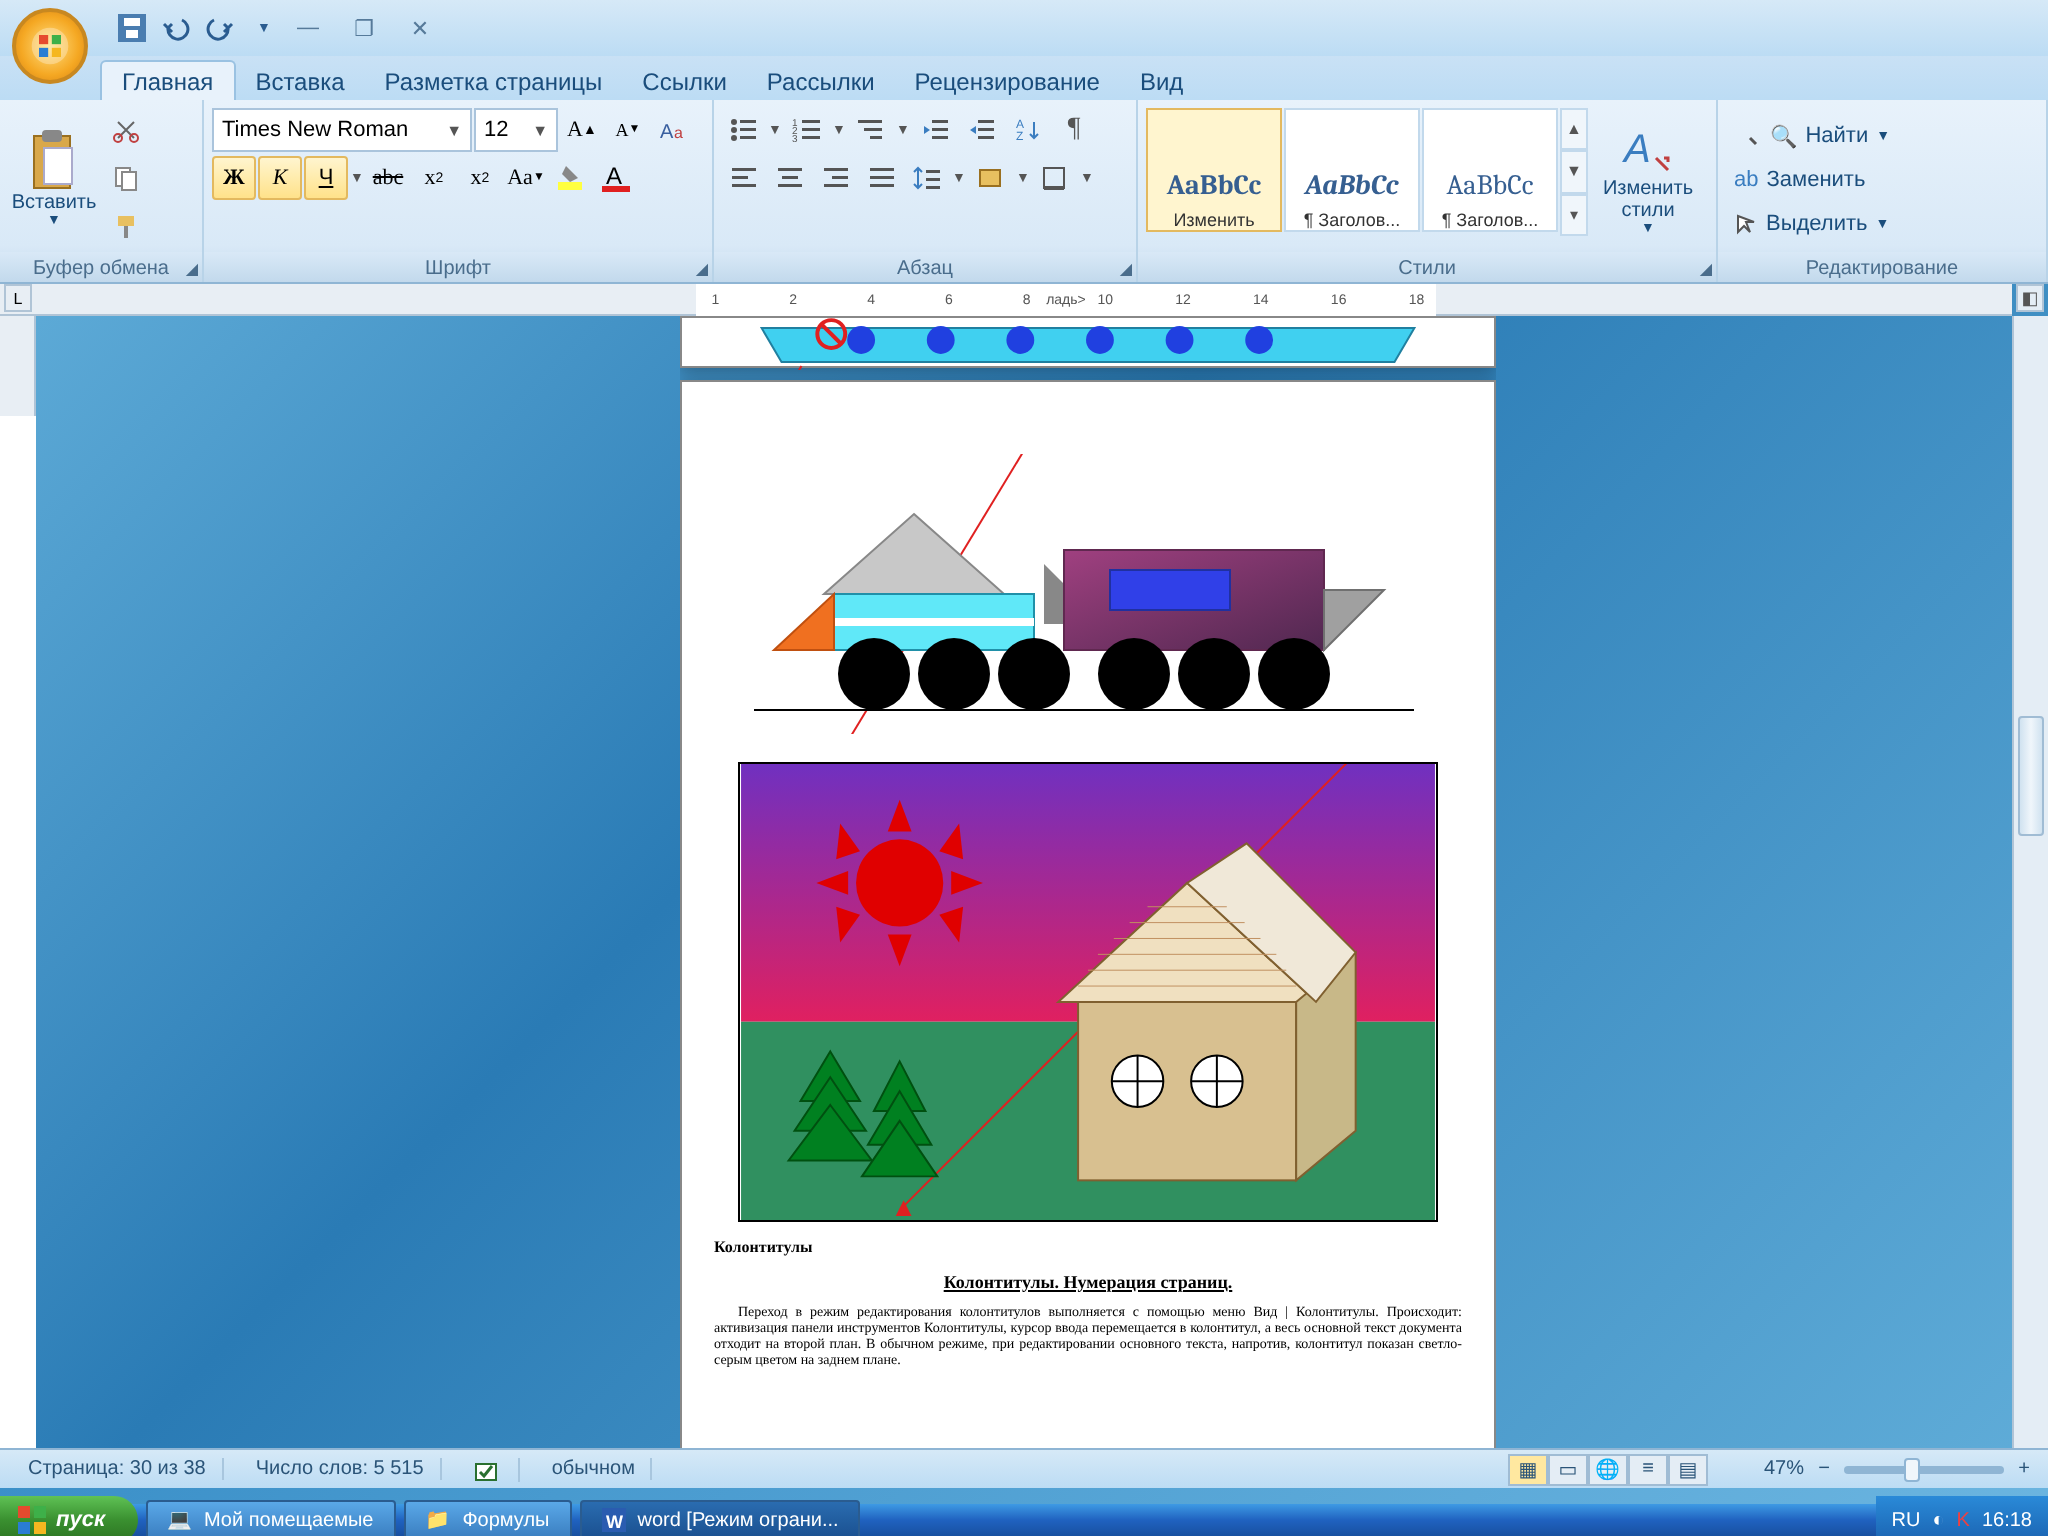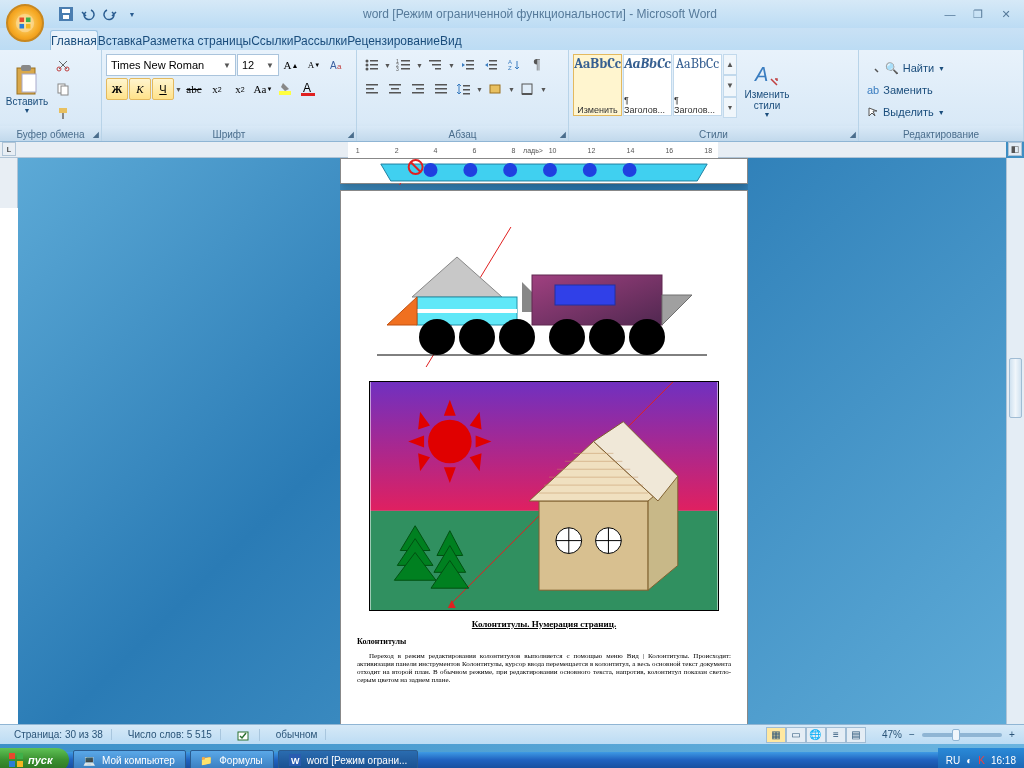--- a/index.html
+++ b/index.html
@@ -6,61 +6,61 @@
 html,body { width:1024px; height:768px; overflow:hidden; background:linear-gradient(135deg,#6bb5e0 0%,#3a8fc8 40%,#6bb5e0 100%); }
 .title-bar { height:28px; background:linear-gradient(#d6e9f7,#bcdcf4); display:flex; align-items:center; padding:0 6px; font-size:12px; }
 .office-button { width:38px; height:38px; border-radius:50%; background:radial-gradient(#ffe083,#f5a823 60%,#d47f11); position:absolute; left:6px; top:4px; z-index:10; border:2px solid #c88820; display:flex; align-items:center; justify-content:center; }
 .office-button svg { width:22px; height:22px; }
 .qat { margin-left:50px; display:flex; gap:2px; align-items:center; height:100%; }
 .qat-btn { width:20px; height:20px; display:flex; align-items:center; justify-content:center; border-radius:2px; }
 .title-text { flex:1; text-align:center; color:#567a9a; font-size:12px; }
 .win-buttons { display:flex; gap:4px; }
 .win-btn { width:24px; height:16px; display:flex; align-items:center; justify-content:center; color:#567a9a; font-size:11px; border-radius:2px; }
 .ribbon-tabs { height:22px; background:linear-gradient(#c9e1f5,#bcdcf4); display:flex; align-items:flex-end; padding-left:50px; font-size:12px; }
-.tab { padding:3px 0 2px; color:#1a4d7c; cursor:pointer; border-top-left-radius:3px; border-top-right-radius:3px; }
+.tab { padding:3px 10px 2px; color:#1a4d7c; cursor:pointer; border-top-left-radius:3px; border-top-right-radius:3px; }
 .tab.active { background:#e8f2fb; border:1px solid #9ac2e2; border-bottom:none; }
 .ribbon { height:92px; background:linear-gradient(#e8f2fb,#d9e9f7 80%,#c2d9ec); display:flex; border-bottom:1px solid #8fb5d4; }
 .group { border-right:1px solid #b8d3e8; display:flex; flex-direction:column; padding:2px 4px 0; position:relative; }
 .group-label { font-size:10px; color:#4a6d8c; text-align:center; padding:2px 0 1px; background:linear-gradient(#d9e9f7,#c2d9ec); margin:auto -4px 0; height:15px; display:flex; align-items:center; justify-content:center; position:relative; }
 .group-label .launcher { position:absolute; right:2px; font-size:8px; color:#4a6d8c; }
 .group-body { flex:1; display:flex; align-items:flex-start; gap:2px; padding-top:2px; }
 .big-btn { display:flex; flex-direction:column; align-items:center; justify-content:center; width:46px; height:70px; font-size:10px; color:#1a4d7c; border-radius:3px; padding:2px; text-align:center; }
 .small-btn { width:22px; height:22px; display:flex; align-items:center; justify-content:center; border-radius:2px; font-size:11px; }
 .col { display:flex; flex-direction:column; gap:2px; }
 .row { display:flex; gap:1px; align-items:center; }
 .combo { height:22px; background:white; border:1px solid #aac4dc; display:flex; align-items:center; padding:0 4px; font-size:11px; }
 .combo .arrow { margin-left:auto; font-size:8px; color:#555; }
 .font-combo { width:130px;align-items:center; } .size-combo { width:42px; }
 .btn-hi { background:linear-gradient(#fff5cf,#ffe28a); border:1px solid #e3b95f; }
 .btn-bold { font-weight:bold; font-family:"Times New Roman"; }
 .btn-italic { font-style:italic; font-family:"Times New Roman"; }
 .btn-u { text-decoration:underline; font-family:"Times New Roman"; }
 .styles-gallery { display:flex; gap:1px; height:64px; }
-.style-item { width:49px; height:62px; background:white; border:1px solid #c2d9ec; display:flex; flex-direction:column; align-items:center; justify-content:space-between; font-size:9px; color:#333; }
+.style-item { width:68px; height:62px; background:white; border:1px solid #c2d9ec; display:flex; flex-direction:column; align-items:center; justify-content:flex-end; font-size:9px; color:#333; }
 .style-item.sel { border:1px solid #e3b95f; background:#fff5cf; }
 .style-preview { font-size:14px; color:#365f91; font-family:"Cambria",serif; margin-bottom:4px; }
 .style-scroll { width:14px; display:flex; flex-direction:column; }
 .style-scroll div { flex:1; border:1px solid #c2d9ec; background:#f0f6fb; display:flex; align-items:center; justify-content:center; font-size:8px; color:#555; }
 .edit-item { display:flex; align-items:center; gap:4px; font-size:11px; color:#1a4d7c; height:20px; padding:0 4px; border-radius:2px; }
 .workspace { position:absolute; top:142px; left:0; right:0; bottom:44px; background:linear-gradient(135deg,#5facd8 0%,#2a7bb5 40%,#5facd8 100%); }
 .vruler { position:absolute; left:0; top:16px; bottom:0; width:18px; background:#e8eef4; border-right:1px solid #b0c4d6; }
 .hruler { position:absolute; left:0; right:18px; top:0; height:16px; background:#e8eef4; border-bottom:1px solid #b0c4d6; }
 .ruler-white { position:absolute; left:348px; right:288px; top:0; height:16px; background:white; font-size:7px; color:#555; display:flex; align-items:center; }
 .vruler-white { position:absolute; left:0; width:18px; top:50px; bottom:0; background:white; }
 .doc-area { position:absolute; left:340px; top:16px; width:408px; bottom:0; overflow:hidden; }
 .page { width:100%; background:white; border:1px solid #888; box-shadow:0 2px 8px rgba(0,0,0,0.3); margin-bottom:6px; position:relative; }
 .page1 { height:26px; }
 .page2 { height:560px; padding:16px; }
 .scroll-v { position:absolute; right:0; top:16px; bottom:0; width:18px; background:#e4edf5; border-left:1px solid #b0c4d6; }
 .scroll-thumb { position:absolute; left:2px; right:2px; top:200px; height:60px; background:linear-gradient(90deg,#d0e2f0,#f0f6fb,#d0e2f0); border:1px solid #a0bcd4; border-radius:2px; }
 .statusbar { position:absolute; bottom:24px; left:0; right:0; height:20px; background:linear-gradient(#d6e9f7,#bcdcf4); border-top:1px solid #8fb5d4; display:flex; align-items:center; font-size:10px; color:#2a5478; padding:0 6px; gap:8px; }
 .status-item { padding:0 8px; border-right:1px solid #a8c6de; }
 .view-buttons { margin-left:auto; display:flex; gap:0; }
 .view-btn { width:20px; height:16px; border:1px solid #a0bcd4; background:#e4edf5; display:flex; align-items:center; justify-content:center; }
-.zoom { display:flex; align-items:center; gap:4px; margin-left:8px; }
+.zoom { display:flex; align-items:center; gap:4px; margin-left:20px; }
 .zoom-slider { width:80px; height:4px; background:#8fb5d4; position:relative; border-radius:2px; }
 .zoom-handle { position:absolute; left:30px; top:-4px; width:8px; height:12px; background:#f0f6fb; border:1px solid #8fb5d4; border-radius:2px; }
 .taskbar { position:absolute; bottom:0; left:0; right:0; height:16px; background:linear-gradient(#3e9ae4,#2062c0 50%,#1850a0); display:flex; align-items:center; font-size:11px; color:white; }
 .start-btn { height:24px; padding:0 16px 0 8px; background:linear-gradient(#5fc255,#3a9030 50%,#2a7020); border-radius:0 12px 12px 0; display:flex; align-items:center; gap:4px; font-weight:bold; font-style:italic; }
 .task-item { height:20px; padding:0 10px; margin-left:4px; background:linear-gradient(#5aa8e8,#3a7ec0); border:1px solid #2a5c90; border-radius:2px; display:flex; align-items:center; gap:6px; font-size:10px; max-width:160px; overflow:hidden; white-space:nowrap; }
 .task-item.active { background:linear-gradient(#2a6cb0,#1a5090); }
 .tray { margin-left:auto; height:24px; padding:0 8px; background:linear-gradient(#2a8ad8,#1a62b0); display:flex; align-items:center; gap:6px; font-size:10px; }
 svg { display:block; }
 .ruler-tick { display:inline-block; width:26px; text-align:center; }
 </style>
@@ -91,21 +91,20 @@
           <path d="M10 3 A5 5 0 1 1 3 7 L5 5 M3 7 L1 5 M3 7 L5 9" stroke="#2a5c90" fill="none" stroke-width="1.5"></path>
         </svg>
       </div>
     <div class="qat-btn">
         <svg width="14" height="14" viewBox="0 0 14 14">
           <path d="M4 3 A5 5 0 1 0 11 7 L9 5 M11 7 L13 5 M11 7 L9 9" stroke="#2a5c90" fill="none" stroke-width="1.5"></path>
         </svg>
       </div>
     <div class="qat-btn" style="font-size:7px;color:#2a5c90;">▼</div>
   </div>
-  <div class="title-text">word [Режим ограниченной функциональности] - Microsoft Word</div>
   <div class="win-buttons">
     <div class="win-btn">—</div>
     <div class="win-btn">❐</div>
     <div class="win-btn">✕</div>
   </div>
 </div>
 
 <div class="ribbon-tabs">
   <div class="tab active">Главная</div>
   <div class="tab">Вставка</div>
@@ -507,22 +506,22 @@
             <line x1="205" y1="72" x2="245" y2="72"></line>
           </g>
         <circle cx="200" cy="160" r="13" fill="#fff" stroke="#000"></circle>
           <line x1="187" y1="160" x2="213" y2="160" stroke="#000"></line>
           <line x1="200" y1="147" x2="200" y2="173" stroke="#000"></line>
         <circle cx="240" cy="160" r="13" fill="#fff" stroke="#000"></circle>
           <line x1="227" y1="160" x2="253" y2="160" stroke="#000"></line>
           <line x1="240" y1="147" x2="240" y2="173" stroke="#000"></line>
         <polygon points="78,228 82,220 86,228" fill="#e02020"></polygon>
       </svg>
+      <div style="font-family:'Times New Roman';font-size:8px;font-weight:bold;margin-top:8px;">Колонтитулы</div>
       <div style="text-align:center;font-family:'Times New Roman';font-size:9px;font-weight:bold;text-decoration:underline;margin-top:8px;">Колонтитулы. Нумерация страниц.</div>
-      <div style="font-family:'Times New Roman';font-size:8px;font-weight:bold;margin-top:8px;">Колонтитулы</div>
       <div style="font-family:'Times New Roman';font-size:7px;margin-top:6px;text-align:justify;text-indent:12px;">Переход в режим редактирования колонтитулов выполняется с помощью меню Вид | Колонтитулы. Происходит: активизация панели инструментов Колонтитулы, курсор ввода перемещается в колонтитул, а весь основной текст документа отходит на второй план. В обычном режиме, при редактировании основного текста, напротив, колонтитул показан светло-серым цветом на заднем плане.</div>
     </div>
   </div>
 
   <div class="scroll-v">
     <div class="scroll-thumb"></div>
   </div>
   <div style="position:absolute;right:2px;top:0;width:14px;height:14px;background:#e4edf5;border:1px solid #b0c4d6;font-size:9px;display:flex;align-items:center;justify-content:center;color:#555;">◧</div>
 </div>
 
@@ -558,21 +557,21 @@
     <svg width="16" height="16" viewBox="0 0 16 16">
         <rect x="1" y="1" width="6" height="6" fill="#e64a2e"></rect>
         <rect x="9" y="1" width="6" height="6" fill="#3eb049"></rect>
         <rect x="1" y="9" width="6" height="6" fill="#2a7dd4"></rect>
         <rect x="9" y="9" width="6" height="6" fill="#f5b720"></rect>
       </svg>
     <span>пуск</span>
   </div>
   <div class="task-item">
       <span>💻</span>
-      <span>Мой компьютер</span>
+      <span>Мой помещаемые</span>
     </div>
   <div class="task-item">
       <span>📁</span>
       <span>Формулы</span>
     </div>
   <div class="task-item active">
       <svg width="12" height="12">
         <rect width="12" height="12" fill="#2a5cb0"></rect>
         <text x="2" y="10" font-size="9" fill="#fff" font-weight="bold">W</text>
       </svg>

